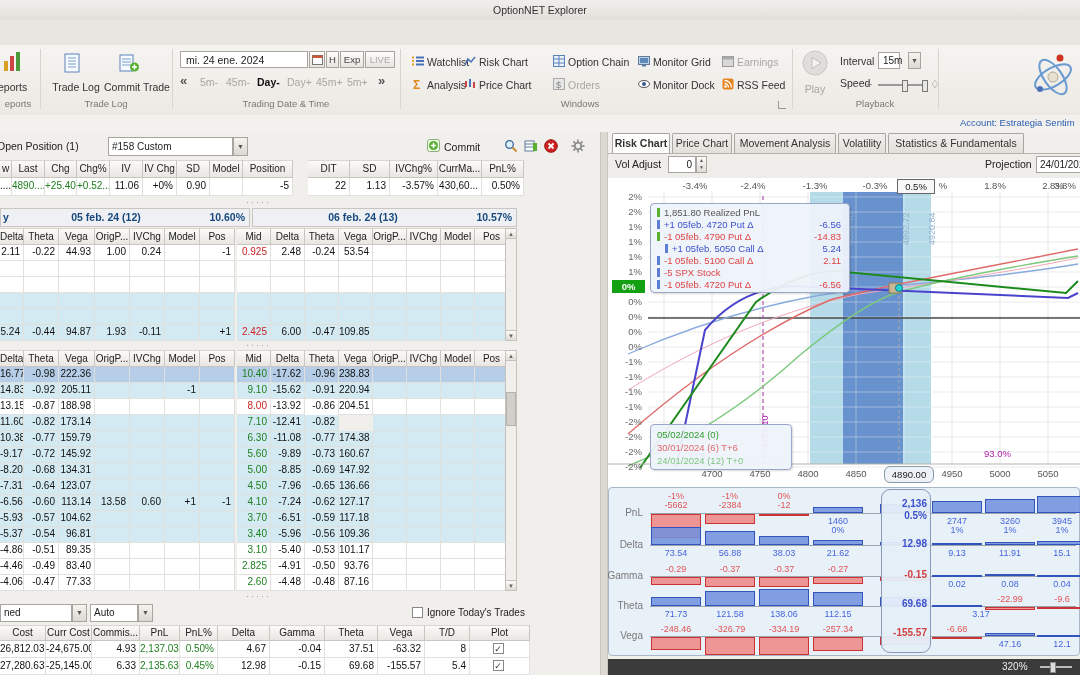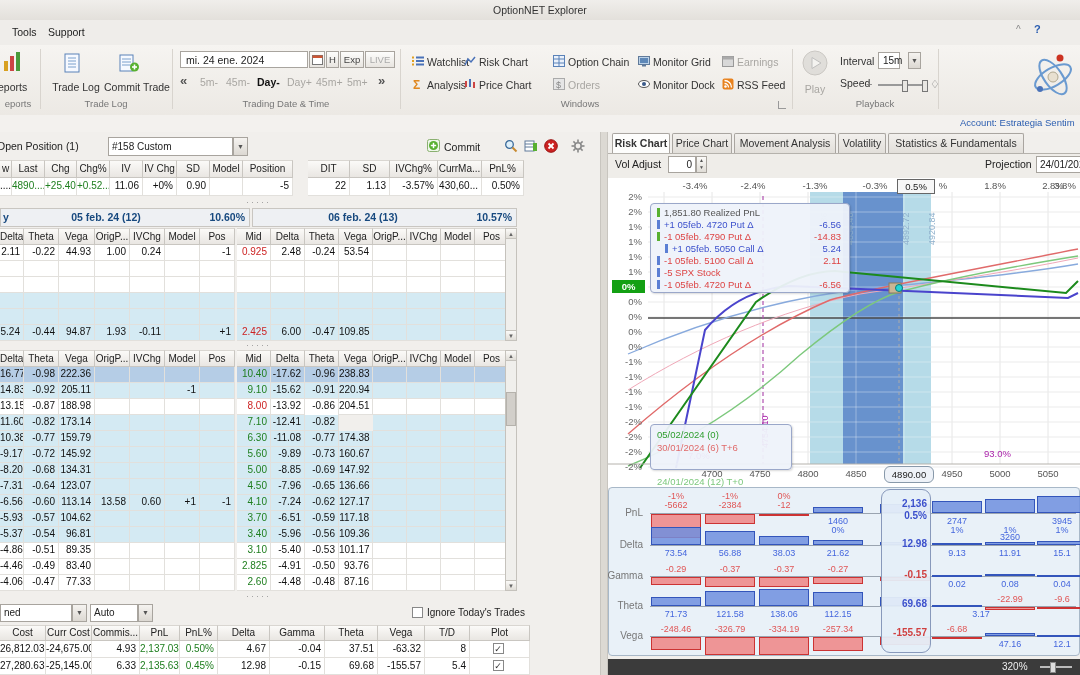--- a/index.html
+++ b/index.html
@@ -39,26 +39,20 @@
   .sbarrow{position:absolute;width:12px;height:11px;font-size:6px;color:#666;text-align:center;line-height:11px;background:linear-gradient(#fbfaf8,#e0ddd7);border:1px solid #c5c2bc;box-sizing:border-box;}
   .chk{position:absolute;width:11px;height:11px;box-sizing:border-box;border:1px solid #888;background:#fff;font-size:9px;line-height:10px;text-align:center;color:#333;}
 </style>
 </head>
 <body>
 
 <div id="screen">
   <div class="abs titlebar">
     <span>OptionNET Explorer</span>
   </div>
-  <div class="abs menubar" id="menubar">
-      <span class="menuitem" style="left: 6px;">Tools</span>
-      <span class="menuitem" style="left: 42px;">Support</span>
-      <span style="position: absolute; left: 1016px; top: 4px; color: rgb(136, 136, 136); font-size: 10px;">^</span>
-      <span style="position: absolute; left: 1034px; top: 3px; color: rgb(42, 93, 176); font-weight: bold; font-size: 11px;">?</span>
-    </div>
   <div class="abs ribbon" id="ribbon">
       <div class="gsep" style="left: 40px;"></div>
       <div class="gsep" style="left: 172px;"></div>
       <div class="gsep" style="left: 400px;"></div>
       <div class="gsep" style="left: 792px;"></div>
       <div class="gsep" style="left: 938px;"></div>
       <div style="position: absolute; left: 2px; top: 6px;"><svg width="22" height="22">
           <rect x="2" y="10" width="4" height="10" fill="#d8a020"></rect>
           <rect x="8" y="5" width="4" height="15" fill="#cc4444"></rect>
           <rect x="14" y="1" width="4" height="19" fill="#4a9a3a"></rect>
@@ -807,21 +801,21 @@
       <div style="position: relative; height: 12px; line-height: 12px; white-space: nowrap;"><span style="display:inline-block;width:3px;height:9px;background:#5b7fd4;margin-right:4px;vertical-align:-1px;"></span><span style="color:#3c50cc;">+1 05feb. 4720 Put Δ</span><span style="position:absolute;right:2px;color:#3c50cc;">-6.56</span></div>
       <div style="position: relative; height: 12px; line-height: 12px; white-space: nowrap;"><span style="display:inline-block;width:3px;height:9px;background:#58b030;margin-right:4px;vertical-align:-1px;"></span><span style="color:#dd4444;">-1 05feb. 4790 Put Δ</span><span style="position:absolute;right:2px;color:#dd4444;">-14.83</span></div>
       <div style="position: relative; height: 12px; line-height: 12px; white-space: nowrap; padding-left: 8px;"><span style="display:inline-block;width:3px;height:9px;background:#5b7fd4;margin-right:4px;vertical-align:-1px;"></span><span style="color:#3c50cc;">+1 05feb. 5050 Call Δ</span><span style="position:absolute;right:2px;color:#3c50cc;">5.24</span></div>
       <div style="position: relative; height: 12px; line-height: 12px; white-space: nowrap;"><span style="display:inline-block;width:3px;height:9px;background:#5b7fd4;margin-right:4px;vertical-align:-1px;"></span><span style="color:#dd4444;">-1 05feb. 5100 Call Δ</span><span style="position:absolute;right:2px;color:#dd4444;">2.11</span></div>
       <div style="position: relative; height: 12px; line-height: 12px; white-space: nowrap;"><span style="display:inline-block;width:3px;height:9px;background:#5b7fd4;margin-right:4px;vertical-align:-1px;"></span><span style="color:#dd4444;">-5 SPX Stock</span></div>
       <div style="position: relative; height: 12px; line-height: 12px; white-space: nowrap;"><span style="display:inline-block;width:3px;height:9px;background:#5b7fd4;margin-right:4px;vertical-align:-1px;"></span><span style="color:#dd4444;">-1 05feb. 4720 Put Δ</span><span style="position:absolute;right:2px;color:#dd4444;">-6.56</span></div>
     </div>
     <div class="legendbox" style="left: 650px; top: 424px; width: 142px; height: 46px; padding: 3px 6px; box-sizing: border-box;">
       <div style="height: 13px; line-height: 13px; color: rgb(46, 158, 46); white-space: nowrap;">05/02/2024 (0)</div>
       <div style="height: 13px; line-height: 13px; color: rgb(224, 106, 106); white-space: nowrap;">30/01/2024 (6) T+6</div>
-      <div style="height: 13px; line-height: 13px; color: rgb(124, 200, 124); white-space: nowrap; margin-top: 21px;">24/01/2024 (12) T+0</div>
+      <div style="height: 13px; line-height: 13px; color: rgb(124, 200, 124); white-space: nowrap;">24/01/2024 (12) T+0</div>
     </div>
     <div class="abs" style="left: 608px; top: 487px; width: 472px; height: 169px; background: rgb(233, 241, 248); border: 1px solid rgb(168, 184, 200); border-radius: 4px; box-sizing: border-box;"></div>
     <div class="greeklabel" style="left: 605px; top: 507px;">PnL</div>
     <div class="greeklabel" style="left: 605px; top: 539px;">Delta</div>
     <div class="greeklabel" style="left: 605px; top: 570px;">Gamma</div>
     <div class="greeklabel" style="left: 605px; top: 600px;">Theta</div>
     <div class="greeklabel" style="left: 605px; top: 630px;">Vega</div>
     <div style="position: absolute; left: 650px; top: 513px; width: 426px; height: 1px; background: rgb(154, 164, 176);"></div>
     <div style="position: absolute; left: 651px; width: 50px; height: 24px; box-sizing: border-box; top: 514px; background: rgba(239, 133, 133, 0.85); border: 1px solid rgb(204, 51, 51);"></div>
     <div class="gval" style="left: 651px; top: 491px; color: rgb(224, 85, 85);">-1%</div>
@@ -833,21 +827,21 @@
     <div class="gval" style="left: 759px; top: 491px; color: rgb(224, 85, 85);">0%</div>
     <div class="gval" style="left: 759px; top: 500px; color: rgb(224, 85, 85);">-12</div>
     <div style="position: absolute; left: 813px; width: 50px; height: 6.18863px; box-sizing: border-box; top: 506.811px; background: rgba(111, 143, 223, 0.85); border: 1px solid rgb(51, 85, 187);"></div>
     <div class="gval" style="left: 813px; top: 516px; color: rgb(68, 102, 221);">1460</div>
     <div class="gval" style="left: 813px; top: 525px; color: rgb(68, 102, 221);">0%</div>
     <div style="position: absolute; left: 880px; width: 50px; height: 9.05404px; box-sizing: border-box; top: 503.946px; background: rgba(111, 143, 223, 0.85); border: 1px solid rgb(51, 85, 187);"></div>
     <div style="position: absolute; left: 932px; width: 50px; height: 11.6439px; box-sizing: border-box; top: 501.356px; background: rgba(111, 143, 223, 0.85); border: 1px solid rgb(51, 85, 187);"></div>
     <div class="gval" style="left: 932px; top: 516px; color: rgb(68, 102, 221);">2747</div>
     <div class="gval" style="left: 932px; top: 525px; color: rgb(68, 102, 221);">1%</div>
     <div style="position: absolute; left: 985px; width: 50px; height: 13.8184px; box-sizing: border-box; top: 499.182px; background: rgba(111, 143, 223, 0.85); border: 1px solid rgb(51, 85, 187);"></div>
-    <div class="gval" style="left: 985px; top: 532px; color: rgb(68, 102, 221);">3260</div>
+    <div class="gval" style="left: 985px; top: 516px; color: rgb(68, 102, 221);">3260</div>
     <div class="gval" style="left: 985px; top: 525px; color: rgb(68, 102, 221);">1%</div>
     <div style="position: absolute; left: 1037px; width: 50px; height: 16.722px; box-sizing: border-box; top: 496.278px; background: rgba(111, 143, 223, 0.85); border: 1px solid rgb(51, 85, 187);"></div>
     <div class="gval" style="left: 1037px; top: 516px; color: rgb(68, 102, 221);">3945</div>
     <div class="gval" style="left: 1037px; top: 525px; color: rgb(68, 102, 221);">1%</div>
     <div style="position: absolute; left: 650px; top: 545px; width: 426px; height: 1px; background: rgb(154, 164, 176);"></div>
     <div style="position: absolute; left: 651px; width: 50px; height: 18px; box-sizing: border-box; top: 527px; background: rgba(111, 143, 223, 0.85); border: 1px solid rgb(51, 85, 187);"></div>
     <div class="gval" style="left: 651px; top: 548px; color: rgb(68, 102, 221);">73.54</div>
     <div style="position: absolute; left: 705px; width: 50px; height: 13.9222px; box-sizing: border-box; top: 531.078px; background: rgba(111, 143, 223, 0.85); border: 1px solid rgb(51, 85, 187);"></div>
     <div class="gval" style="left: 705px; top: 548px; color: rgb(68, 102, 221);">56.88</div>
     <div style="position: absolute; left: 759px; width: 50px; height: 9.3084px; box-sizing: border-box; top: 535.692px; background: rgba(111, 143, 223, 0.85); border: 1px solid rgb(51, 85, 187);"></div>

